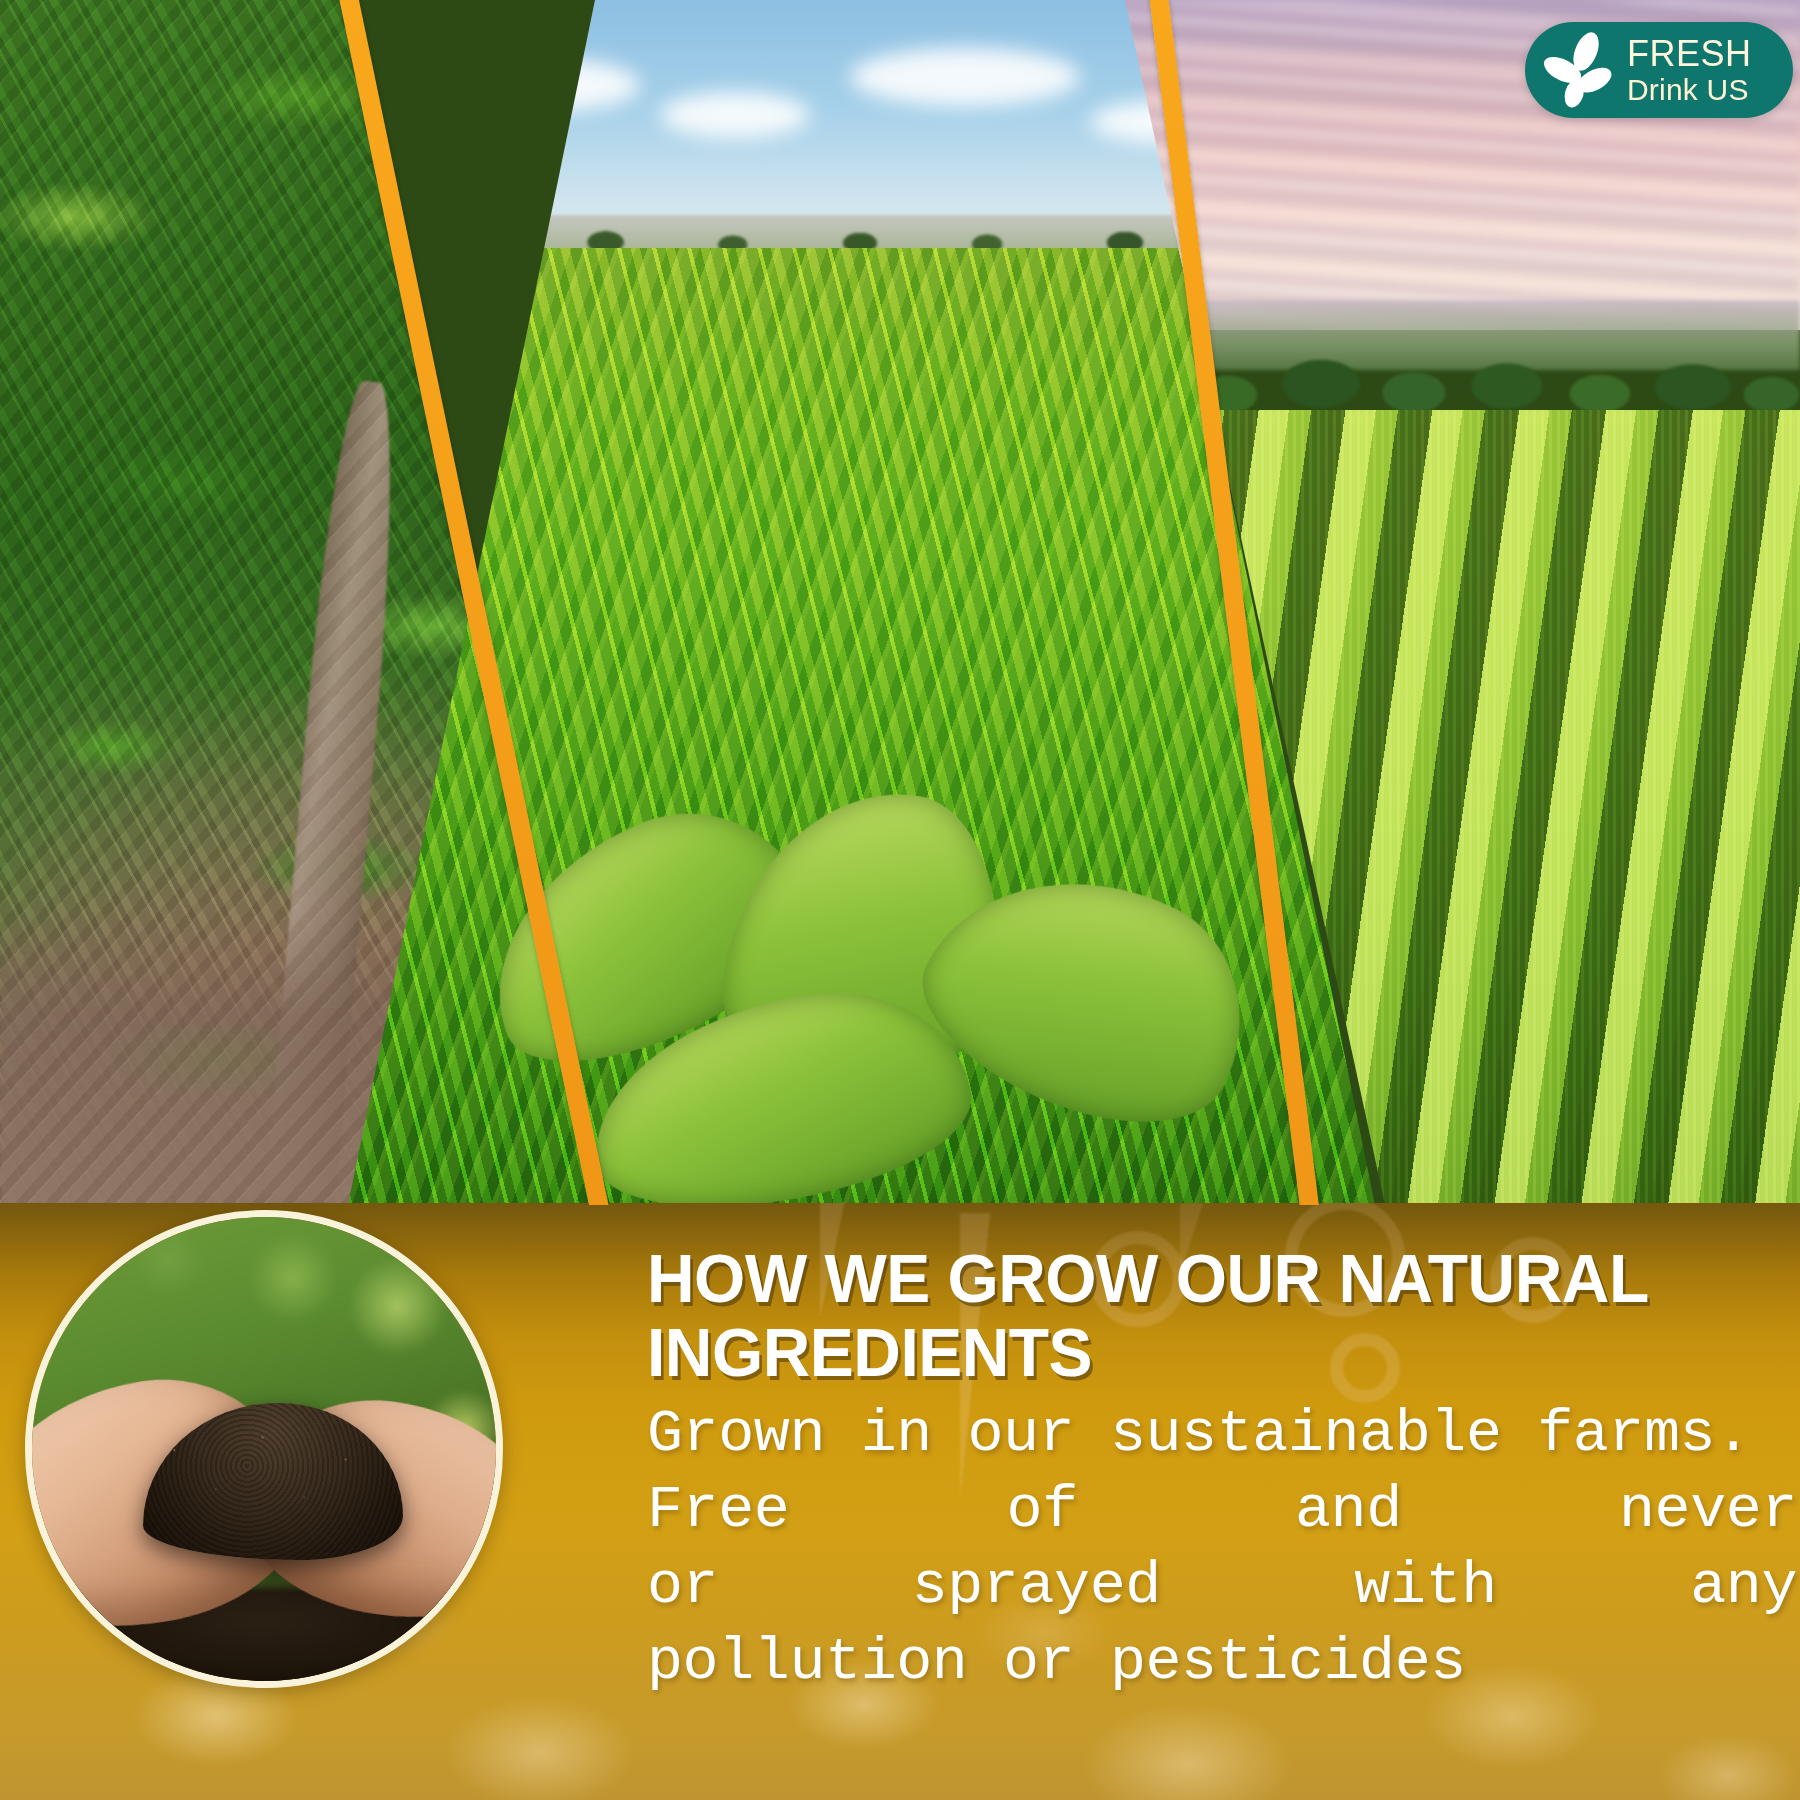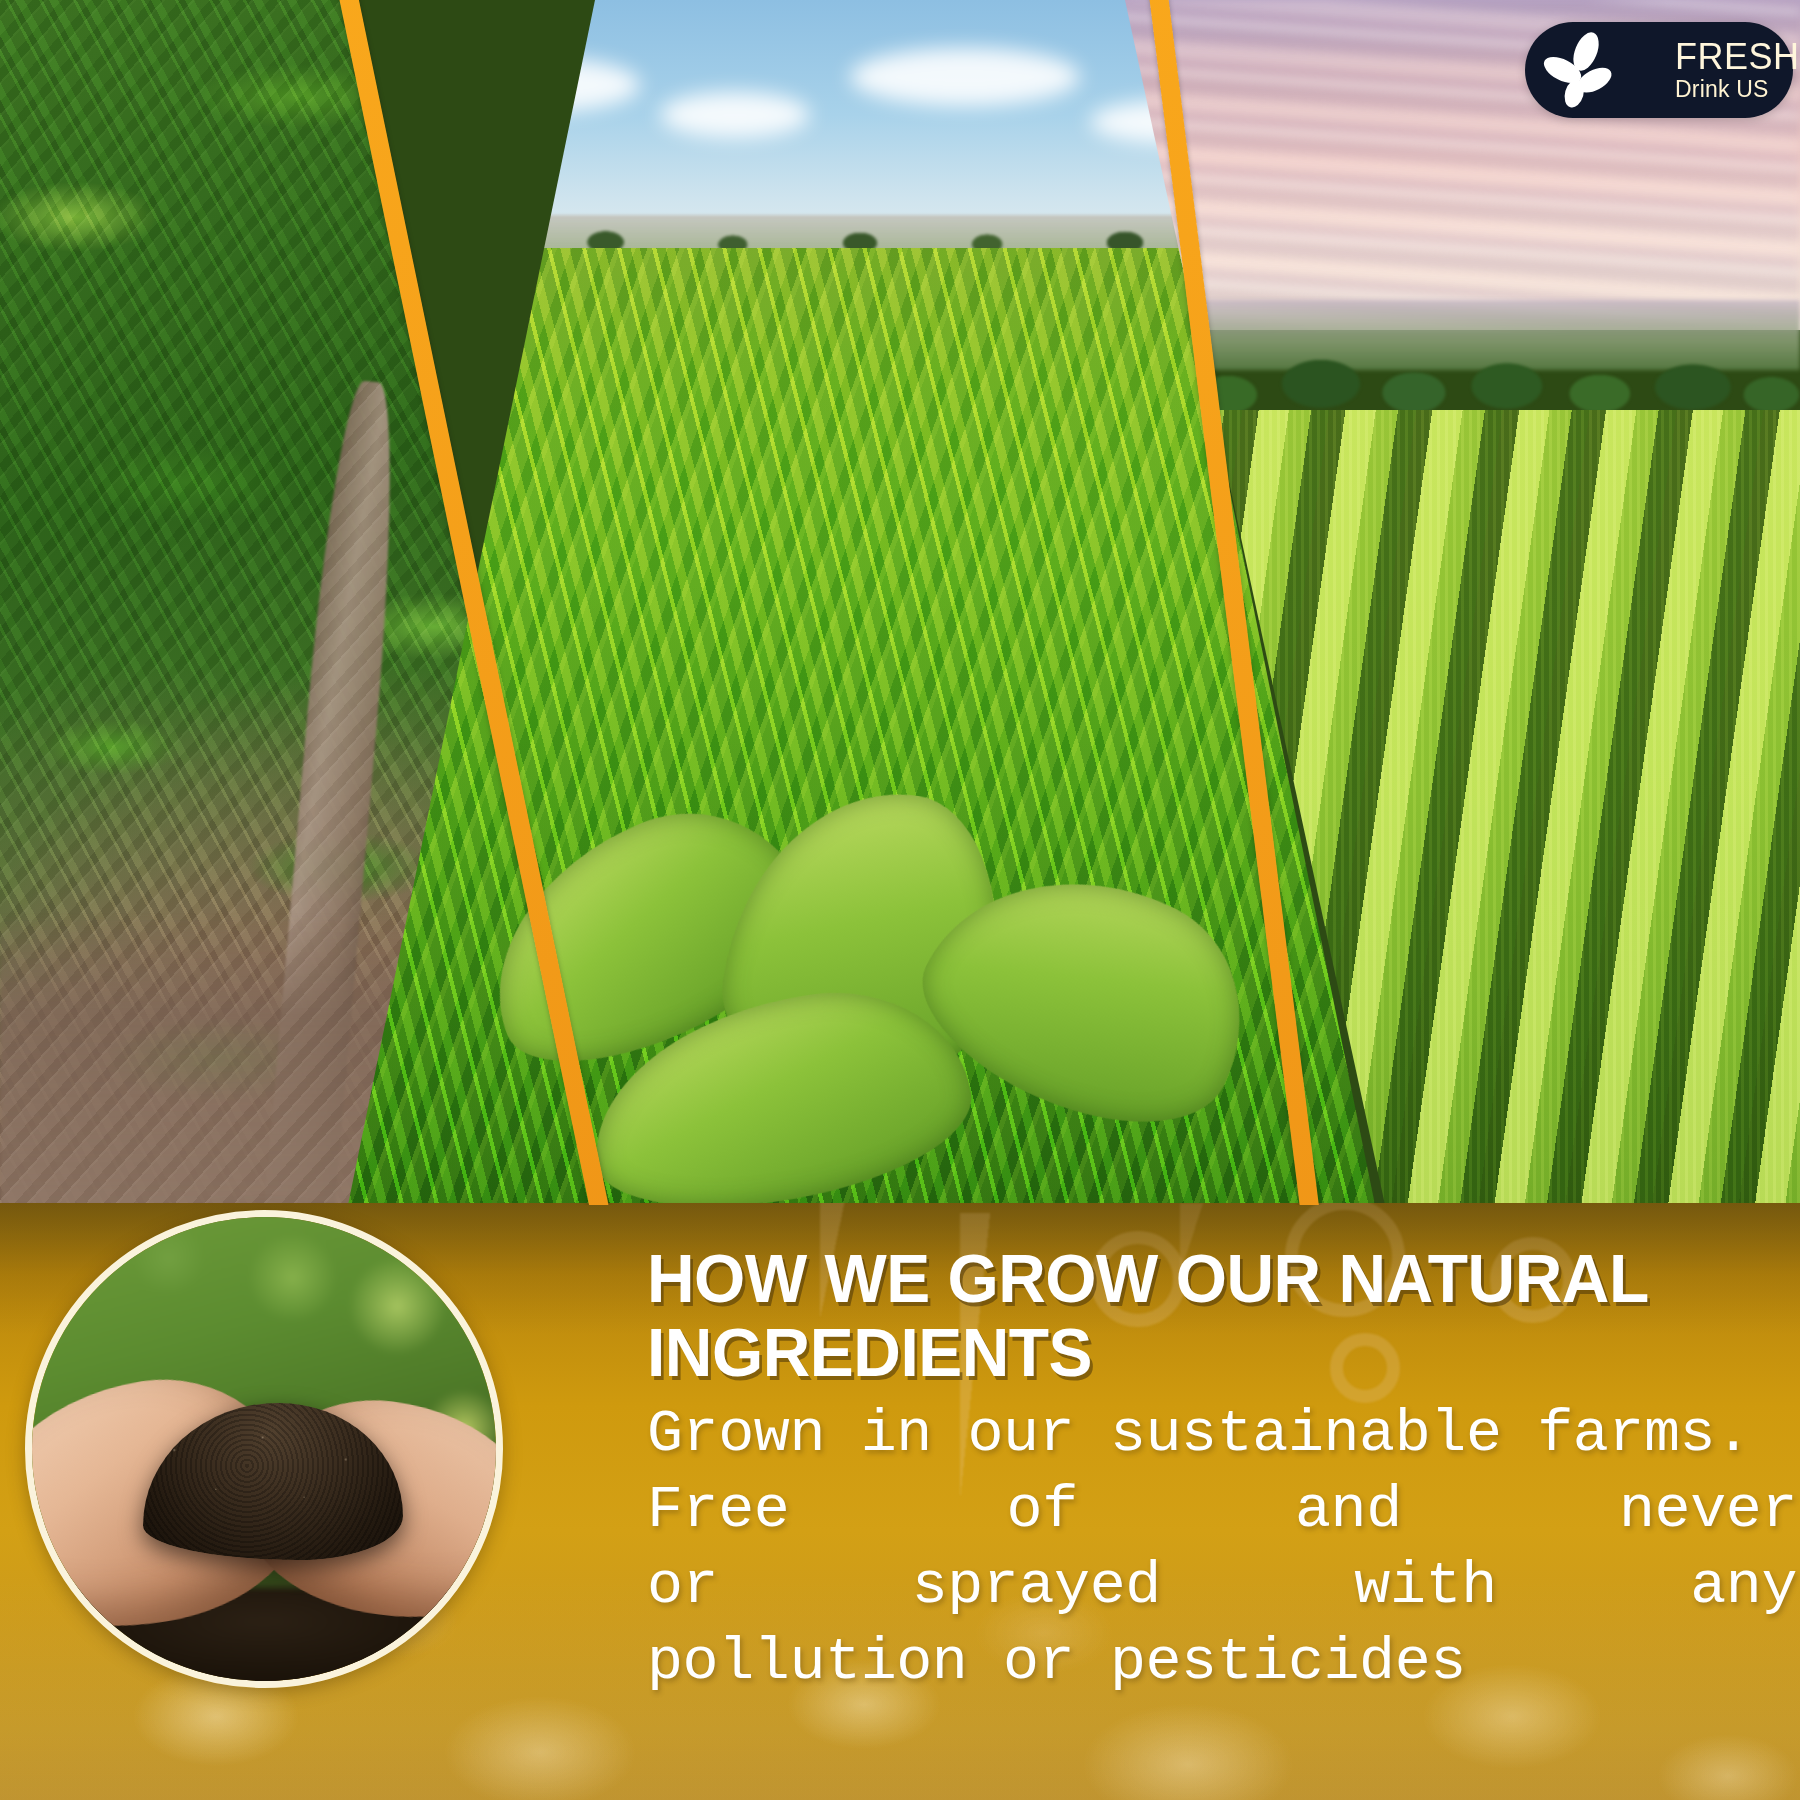--- a/index.html
+++ b/index.html
@@ -201,36 +201,35 @@
     box-shadow:0 0 5px rgba(0,0,0,.25);
     z-index:6;
   }
   .divider-1 { left:465px; transform:rotate(-11.7deg); }
   .divider-2 { left:1225px; transform:rotate(-7.1deg); }
 
   
   .brand-badge {
     position:absolute; left:1525px; top:22px;
     width:268px; height:96px;
-    background:#0f172a;
+    background:#0f766e;
     border-radius:48px;
     display:flex; align-items:center;
     z-index:30;
     box-shadow:0 2px 10px rgba(0,0,0,.18);
-    gap:48px;
   }
   .brand-mark { width:84px; height:84px; margin-left:14px; flex:0 0 auto; }
   .brand-text { margin-left:4px; line-height:1; }
   .brand-name {
     display:block; color:#FFF6DC;
     font-size:36px; font-weight:400; letter-spacing:.5px;
   }
   .brand-sub {
     display:block; color:#FFF3D2;
-    font-size:23px; font-weight:300; letter-spacing:.2px; margin-top:3px;
+    font-size:30px; font-weight:300; letter-spacing:.2px; margin-top:3px;
   }
 
   
   .gold-band {
     position:absolute; left:0; top:1203px;
     width:1800px; height:597px;
     overflow:hidden;
     background:
       linear-gradient(180deg, #8a6a14 0%, #b8860d 12%, #cf9a0e 34%, #d3a015 55%, #cb9a1c 72%, #c29522 88%, #b98c24 100%);
   }

